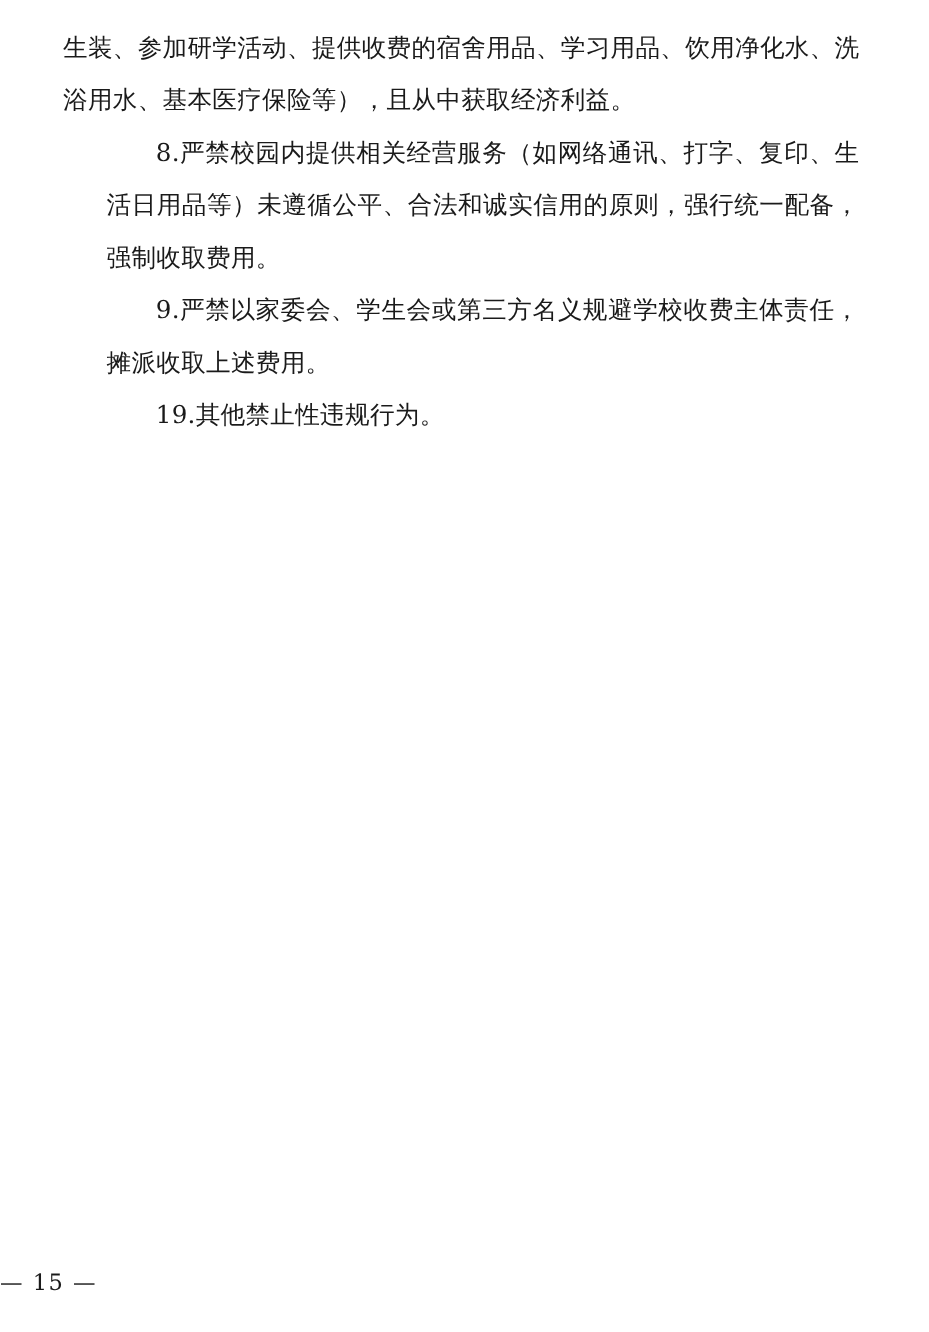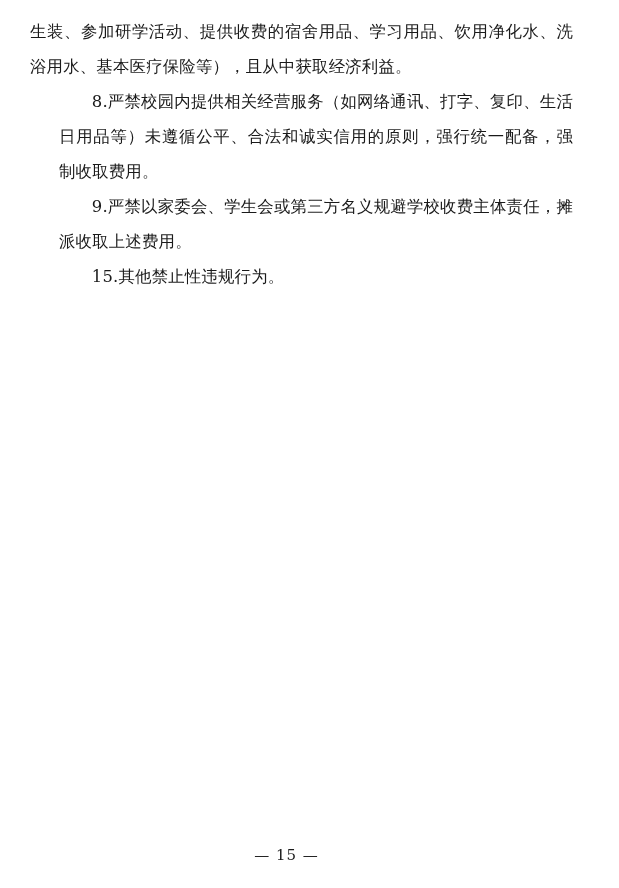--- a/index.html
+++ b/index.html
@@ -12,21 +12,21 @@
     background: #ffffff;
     font-family: "DejaVu Serif", "Liberation Serif", serif;
     color: #1a1a1a;
     overflow: hidden;
   }
   .page {
     position: relative;
     width: 619px;
     height: 888px;
     box-sizing: border-box;
-    padding: 14px 46px 0 30px;
+    padding: 14px 46px 0 42px;
   }
   .body-text {
     font-size: 16.4px;
     line-height: 35px;
     text-align: justify;
     text-justify: inter-ideograph;
     letter-spacing: 0.2px;
   }
   .para {
     margin: 0;
@@ -35,31 +35,31 @@
   }
   .para.indented {
     text-indent: 2em;
     margin-left: 29px;
   }
   .footer {
     position: absolute;
     left: 0;
     right: 46px;
     bottom: 24px;
-    text-align: center;
+    text-align: left;
     font-size: 15px;
     font-family: "DejaVu Serif", "Liberation Serif", serif;
     color: #1a1a1a;
     letter-spacing: 1px;
   }
 </style>
 </head>
 <body>
 
 <div class="page">
   <div class="body-text">
     <p class="para">生装、参加研学活动、提供收费的宿舍用品、学习用品、饮用净化水、洗浴用水、基本医疗保险等），且从中获取经济利益。</p>
     <p class="para indented">8.严禁校园内提供相关经营服务（如网络通讯、打字、复印、生活日用品等）未遵循公平、合法和诚实信用的原则，强行统一配备，强制收取费用。</p>
     <p class="para indented">9.严禁以家委会、学生会或第三方名义规避学校收费主体责任，摊派收取上述费用。</p>
-    <p class="para indented">15.其他禁止性违规行为。</p>
+    <p class="para indented">19.其他禁止性违规行为。</p>
   </div>
   <div class="footer">— 15 —</div>
 </div>
 
 </body></html>

